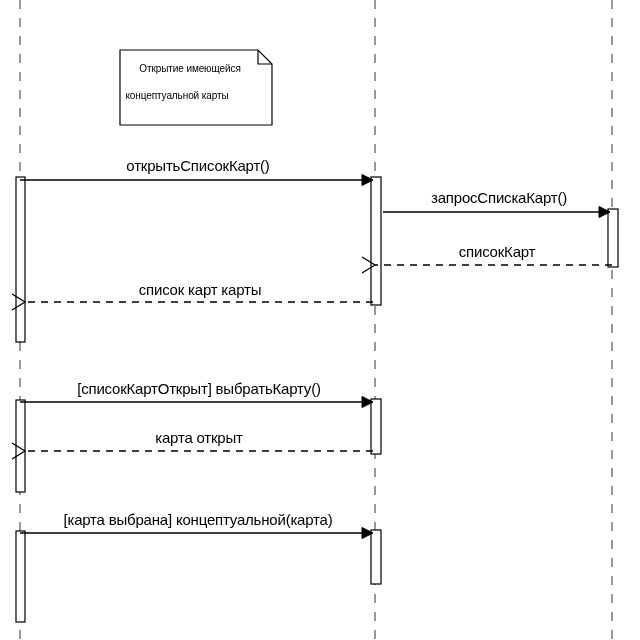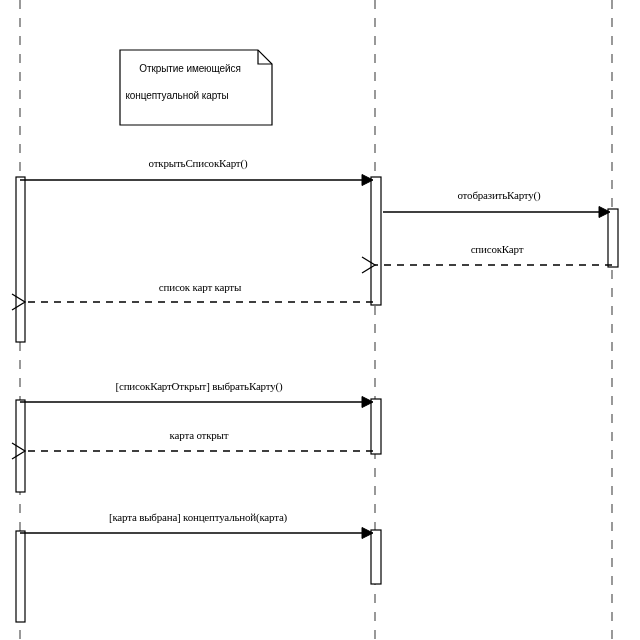--- a/index.html
+++ b/index.html
@@ -15,22 +15,22 @@
     font-family: "Liberation Sans", sans-serif;
     overflow: hidden;
   }
   #diagram svg {
     position: absolute;
     left: 0;
     top: 0;
   }
   .msg-label {
     position: absolute;
-    font-family: Liberation Serif, serif;
-    font-size: 11px;
+    font-family: Liberation Sans, sans-serif;
+    font-size: 15px;
     color: #000000;
     white-space: nowrap;
     text-align: center;
     transform: translateX(-50%);
     letter-spacing: -0.2px;
   }
   .note-text {
     position: absolute;
     font-family: "Liberation Sans", sans-serif;
     font-size: 10px;
@@ -84,21 +84,21 @@
         <line x1="373" y1="451" x2="25" y2="451" stroke="#000000" stroke-width="1.3" stroke-dasharray="7 6"></line>
         <path d="M 12 443 L 25 451 L 12 459" fill="none" stroke="#000000" stroke-width="1.3"></path>
       </g>
       <g>
         <line x1="20" y1="533" x2="362" y2="533" stroke="#000000" stroke-width="1.3" stroke-dasharray="none"></line>
         <path d="M 373 533 L 362 527.5 L 362 538.5 Z" fill="#000000" stroke="#000000" stroke-width="1"></path>
       </g>
     </svg>
   <div id="labels-layer">
       <div class="msg-label" style="left: 198px; top: 157px;">открытьСписокКарт()</div>
-      <div class="msg-label" style="left: 499px; top: 189px;">отобразитьКарту()</div>
+      <div class="msg-label" style="left: 499px; top: 189px;">запросСпискаКарт()</div>
       <div class="msg-label" style="left: 497px; top: 243px;">списокКарт</div>
       <div class="msg-label" style="left: 200px; top: 281px;">список карт карты</div>
       <div class="msg-label" style="left: 199px; top: 380px;">[списокКартОткрыт] выбратьКарту()</div>
       <div class="msg-label" style="left: 199px; top: 429px;">карта открыт</div>
       <div class="msg-label" style="left: 198px; top: 511px;">[карта выбрана] концептуальной(карта)</div>
       <div class="note-text" style="left: 190px; top: 63px;">Открытие имеющейся</div>
       <div class="note-text" style="left: 177px; top: 90px;">концептуальной карты</div>
     </div>
 </div>
 

